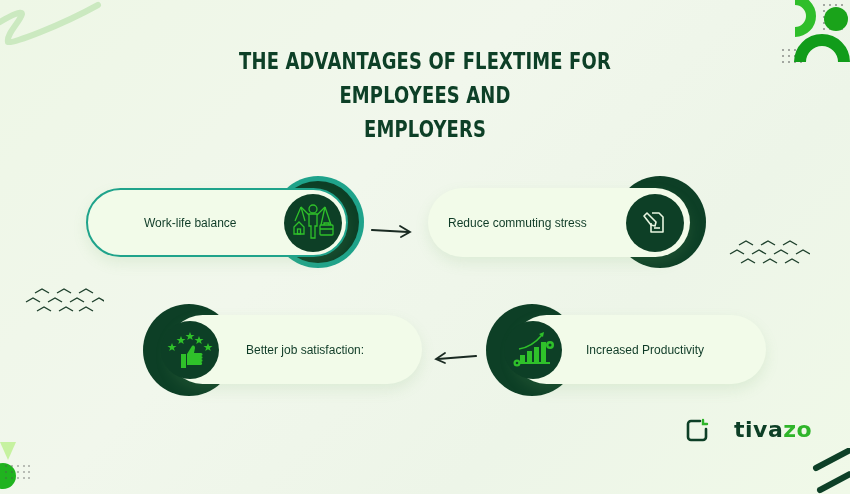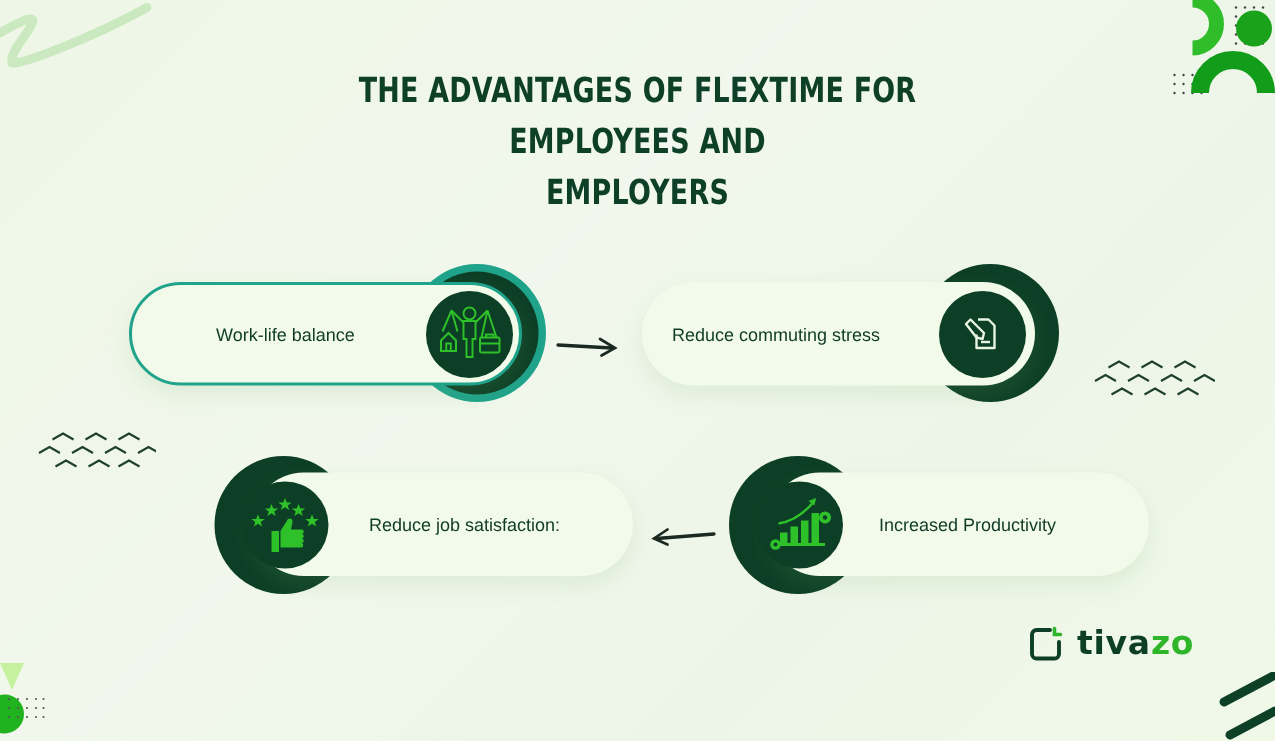--- a/index.html
+++ b/index.html
@@ -32,21 +32,21 @@
   }
   .ring {
     position:absolute; width:92px; height:92px; border-radius:50%;
   }
   .icon-circle {
     position:absolute; width:58px; height:58px; border-radius:50%;
     background:#0d3f26; display:flex; align-items:center; justify-content:center;
   }
   .deco { position:absolute; }
   .logo {
-    position:absolute; left:686px; top:417px; display:flex; align-items:flex-start; gap:8px;
+    position:absolute; left:686px; top:417px; display:flex; align-items:flex-end; gap:24px;
   }
   .logo-text { font-family:"DejaVu Sans", sans-serif; font-weight:bold; font-size:22px; color:#0d3f26; letter-spacing:0.5px; }
   .logo-text .zo { color:#2fb52a; }
 </style>
 </head>
 <body>
 
 <svg class="deco" style="left:0;top:0" width="110" height="55" viewBox="0 0 110 55">
   <path d="M0 22 C10 16, 22 10, 22 14 C20 22, 6 34, 8 42 C12 44, 60 26, 98 5" stroke="#cbe9c0" stroke-width="6" fill="none" stroke-linecap="round"></path>
 </svg>
@@ -185,21 +185,21 @@
 <div class="icon-circle" style="left:626px;top:194px;">
   <svg width="30" height="30" viewBox="0 0 30 30" fill="none" stroke="#e8f5e0" stroke-width="1.6" stroke-linejoin="round">
     <path d="M12 5 h7 l4 4 v15 h-12 v-9"></path>
     <path d="M4 8 l3 -3 l9 9 l-1 4 l-4 -1z"></path>
     <path d="M14 20 h6"></path>
   </svg>
 </div>
 
 <div class="ring" style="left:143px;top:304px;background:#0d3f26;"></div>
 <div class="pill" style="left:168px;top:315px;width:254px;padding-left:78px;">
-  <span>Reduce job satisfaction:</span>
+  <span>Better job satisfaction:</span>
 </div>
 <div class="icon-circle" style="left:161px;top:321px;">
   <svg width="46" height="46" viewBox="0 0 46 46" fill="#2fc12a">
     <polygon points="5,16 6.2,19 9.5,19 6.8,21 7.8,24 5,22.2 2.2,24 3.2,21 0.5,19 3.8,19"></polygon>
     <polygon points="14,9 15.2,12 18.5,12 15.8,14 16.8,17 14,15.2 11.2,17 12.2,14 9.5,12 12.8,12"></polygon>
     <polygon points="23,5 24.2,8 27.5,8 24.8,10 25.8,13 23,11.2 20.2,13 21.2,10 18.5,8 21.8,8"></polygon>
     <polygon points="32,9 33.2,12 36.5,12 33.8,14 34.8,17 32,15.2 29.2,17 30.2,14 27.5,12 30.8,12"></polygon>
     <polygon points="41,16 42.2,19 45.5,19 42.8,21 43.8,24 41,22.2 38.2,24 39.2,21 36.5,19 39.8,19"></polygon>
     <rect x="14" y="27" width="5" height="14"></rect>
     <path d="M20 27 l5 -8 c2 -1 3 0 3 2 l-1 5 h7 c2 0 2 3 0 3 c2 0 2 3 0 3 c2 0 2 3 0 3 c1.5 0 1.5 3 0 3 h-14z"></path>

